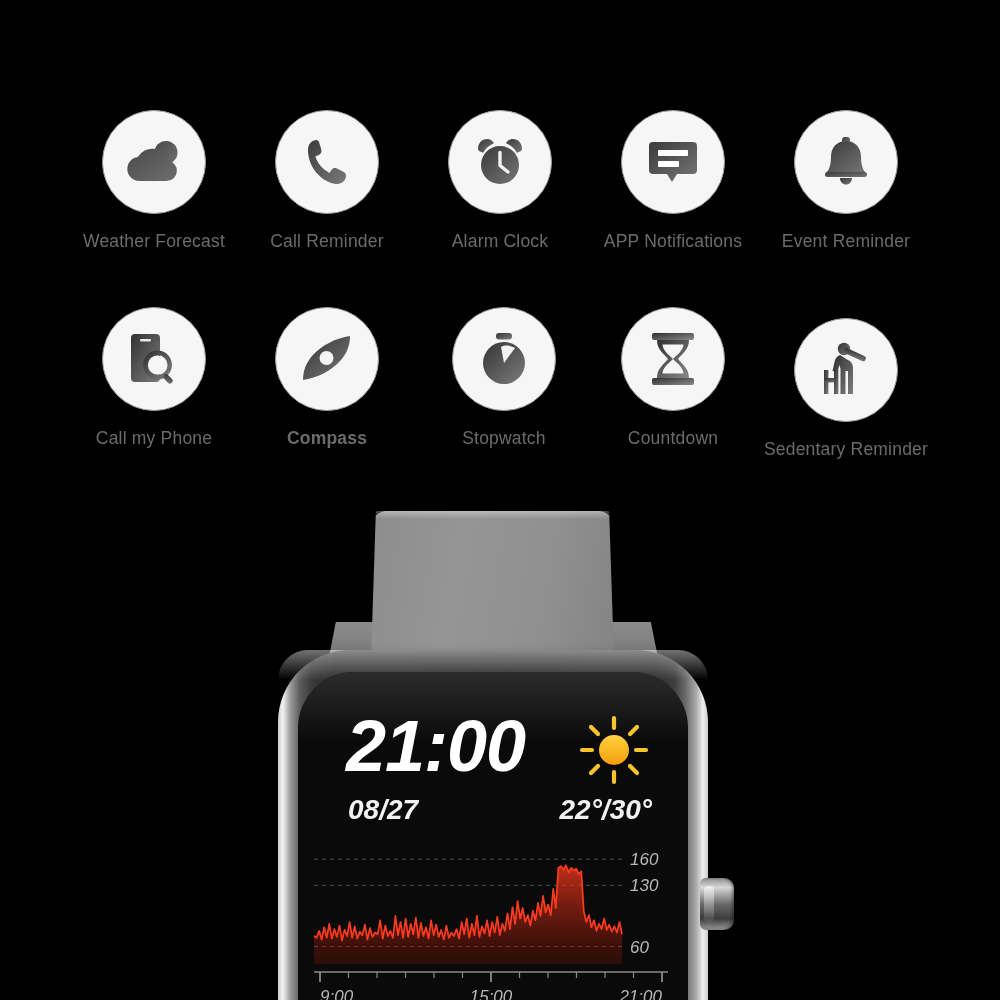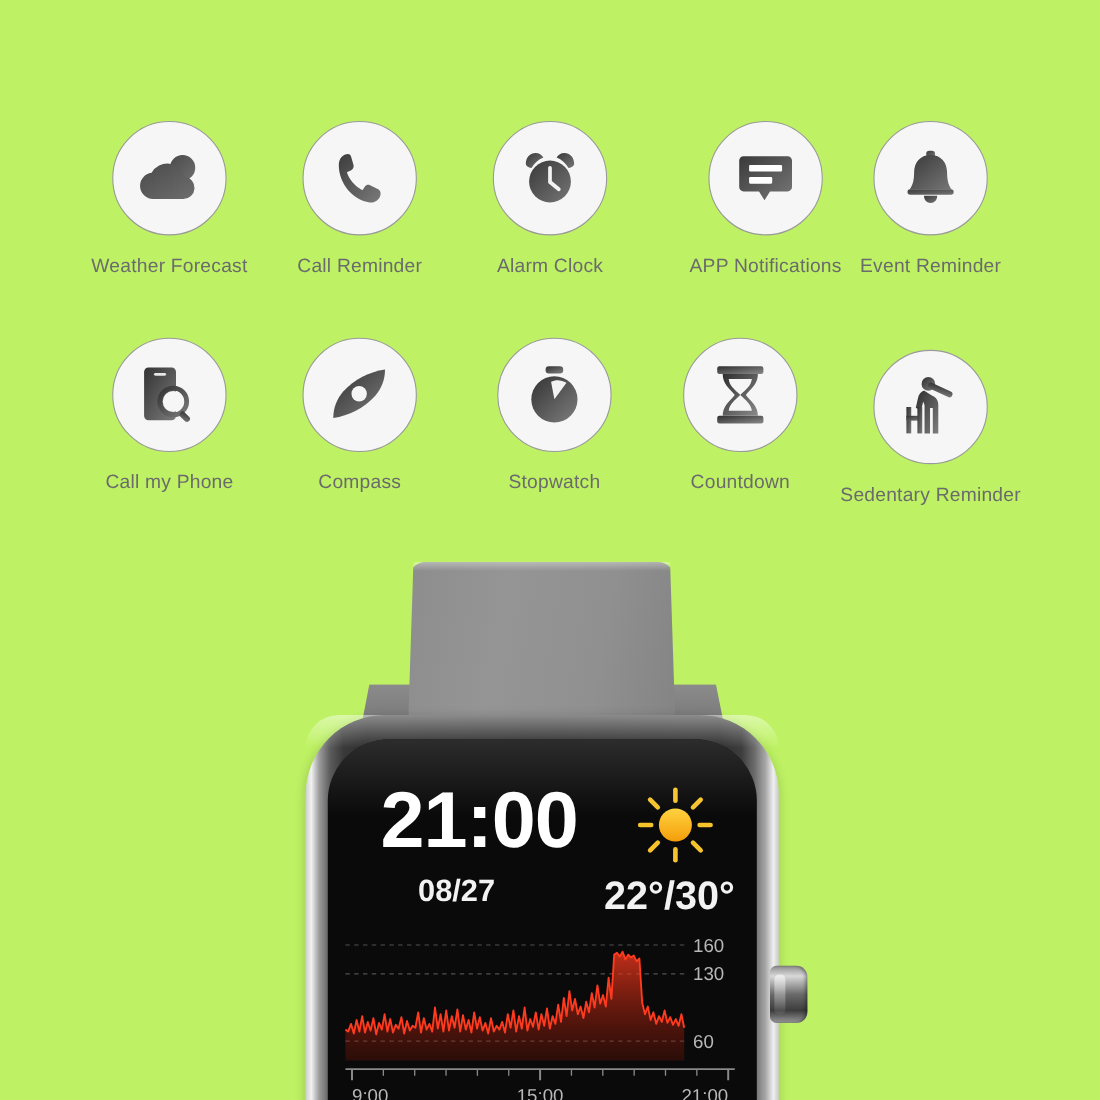--- a/index.html
+++ b/index.html
@@ -3,21 +3,21 @@
 <meta charset="utf-8">
 <style>
   html,body{margin:0;padding:0;}
   body{
     width:1000px;height:1000px;
     background:#f5f5f5;
     font-family:"Liberation Sans", sans-serif;
     overflow:hidden;
     position:relative;
   }
-  #page{position:absolute;inset:0;background:#bef264;}
+  #page{position:absolute;inset:0;background:#000000;}
 
   
   .feature-grid{
     position:absolute;left:0;top:0;width:1000px;
   }
   .feature{
     position:absolute;
     width:180px;
     text-align:center;
   }
@@ -38,20 +38,21 @@
     letter-spacing:.2px;
     white-space:nowrap;
     line-height:1;
   }
 
   
   #watch{
     position:absolute;
     left:0;top:0;width:1000px;height:1000px;
     pointer-events:none;
+    font-style:italic;
   }
   #watch > *{pointer-events:auto;}
 
   .band-top{
     position:absolute;
     left:371px;top:511px;
     width:243px;height:148px;
     background:linear-gradient(100deg,#8d8d8d 0%,#959595 35%,#909090 70%,#848484 100%);
     border-radius:16px 16px 4px 4px;
     clip-path:polygon(2% 0,98% 0,100% 100%,0 100%);
@@ -129,25 +130,25 @@
   .wf{position:absolute;left:0;top:0;width:390px;height:338px;color:#fff;}
   .wf-time{
     position:absolute;left:48px;top:38px;
     font-size:72px;font-weight:bold;
     letter-spacing:-1px;line-height:1;
     color:#ffffff;
     font-family:"Liberation Sans", sans-serif;
   }
   .wf-date{
     position:absolute;left:50px;top:124px;
-    font-size:28px;font-weight:bold;color:#f2f2f2;line-height:1;margin-left:32px;
+    font-size:28px;font-weight:bold;color:#f2f2f2;line-height:1;
   }
   .wf-temp{
-    position:absolute;right:20px;top:124px;
-    font-size:36px;font-weight:bold;color:#f2f2f2;line-height:1;
+    position:absolute;right:36px;top:124px;
+    font-size:28px;font-weight:bold;color:#f2f2f2;line-height:1;
   }
   .wf-sun{position:absolute;right:38px;top:42px;}
 
   .wf-chart{
     position:absolute;left:12px;top:168px;
     width:366px;height:170px;
   }
 </style>
 </head>
 <body>
@@ -204,21 +205,21 @@
             <path d="M4 13C4 7 8 3 13 3c3 0 5.6 1.6 7 4.2C15.5 9 11.5 12.4 9.2 16.8 6.2 16 4 14.7 4 13z" fill="url(#g3)"></path>
             <path d="M48 13c0-6-4-10-9-10-3 0-5.6 1.6-7 4.2 4.5 1.8 8.5 5.2 10.8 9.6 3-.8 5.2-2.1 5.2-3.8z" fill="url(#g3)"></path>
             <circle cx="26" cy="29" r="19" fill="url(#g3)"></circle>
             <path d="M26 16.5v13l8 6.5" stroke="#f2f2f2" stroke-width="3.4" fill="none" stroke-linecap="round"></path>
           </svg>
         </span>
       </div>
       <div class="feature-label">Alarm Clock</div>
     </div>
 
-    <div class="feature" style="left:606px;top:110px;">
+    <div class="feature" style="left:583px;top:110px;">
       <div class="circle">
         <span>
           <svg width="50" height="48" viewBox="0 0 50 48">
             <defs>
                 <linearGradient id="g4" x1="0" y1="0" x2="1" y2="1">
               <stop offset="0" stop-color="#3a3a3a"></stop>
                   <stop offset="1" stop-color="#777"></stop>
             </linearGradient>
               </defs>
             <path d="M5 4h40a4 4 0 0 1 4 4v24a4 4 0 0 1-4 4H29l-5 8-5-8H5a4 4 0 0 1-4-4V8a4 4 0 0 1 4-4z" fill="url(#g4)"></path>
@@ -264,21 +265,21 @@
             <rect x="11" y="7" width="11" height="2.6" rx="1.3" fill="#e8e8e8"></rect>
             <circle cx="28.5" cy="33" r="12.2" fill="none" stroke="url(#g6)" stroke-width="4.4"></circle>
             <circle cx="28.5" cy="33" r="9.6" fill="#f6f6f6"></circle>
             <rect x="37" y="41" width="11" height="5.5" rx="2.7" transform="rotate(45 37 41)" fill="url(#g6)"></rect>
           </svg>
         </span>
       </div>
       <div class="feature-label">Call my Phone</div>
     </div>
 
-    <div class="feature" style="left:237px;top:307px;">
+    <div class="feature" style="left:237px;top:307px;font-weight:bold;">
       <div class="circle">
         <span>
           <svg width="54" height="52" viewBox="0 0 54 52">
             <defs>
                 <linearGradient id="g7" x1="0" y1="0" x2="1" y2="1">
               <stop offset="0" stop-color="#333"></stop>
                   <stop offset="1" stop-color="#7b7b7b"></stop>
             </linearGradient>
               </defs>
             <path d="M50 3C36 5 22 12 12 23 6 30 3 38 3 47c14-2 28-9 38-20 6-7 9-15 9-24z" fill="url(#g7)"></path>

